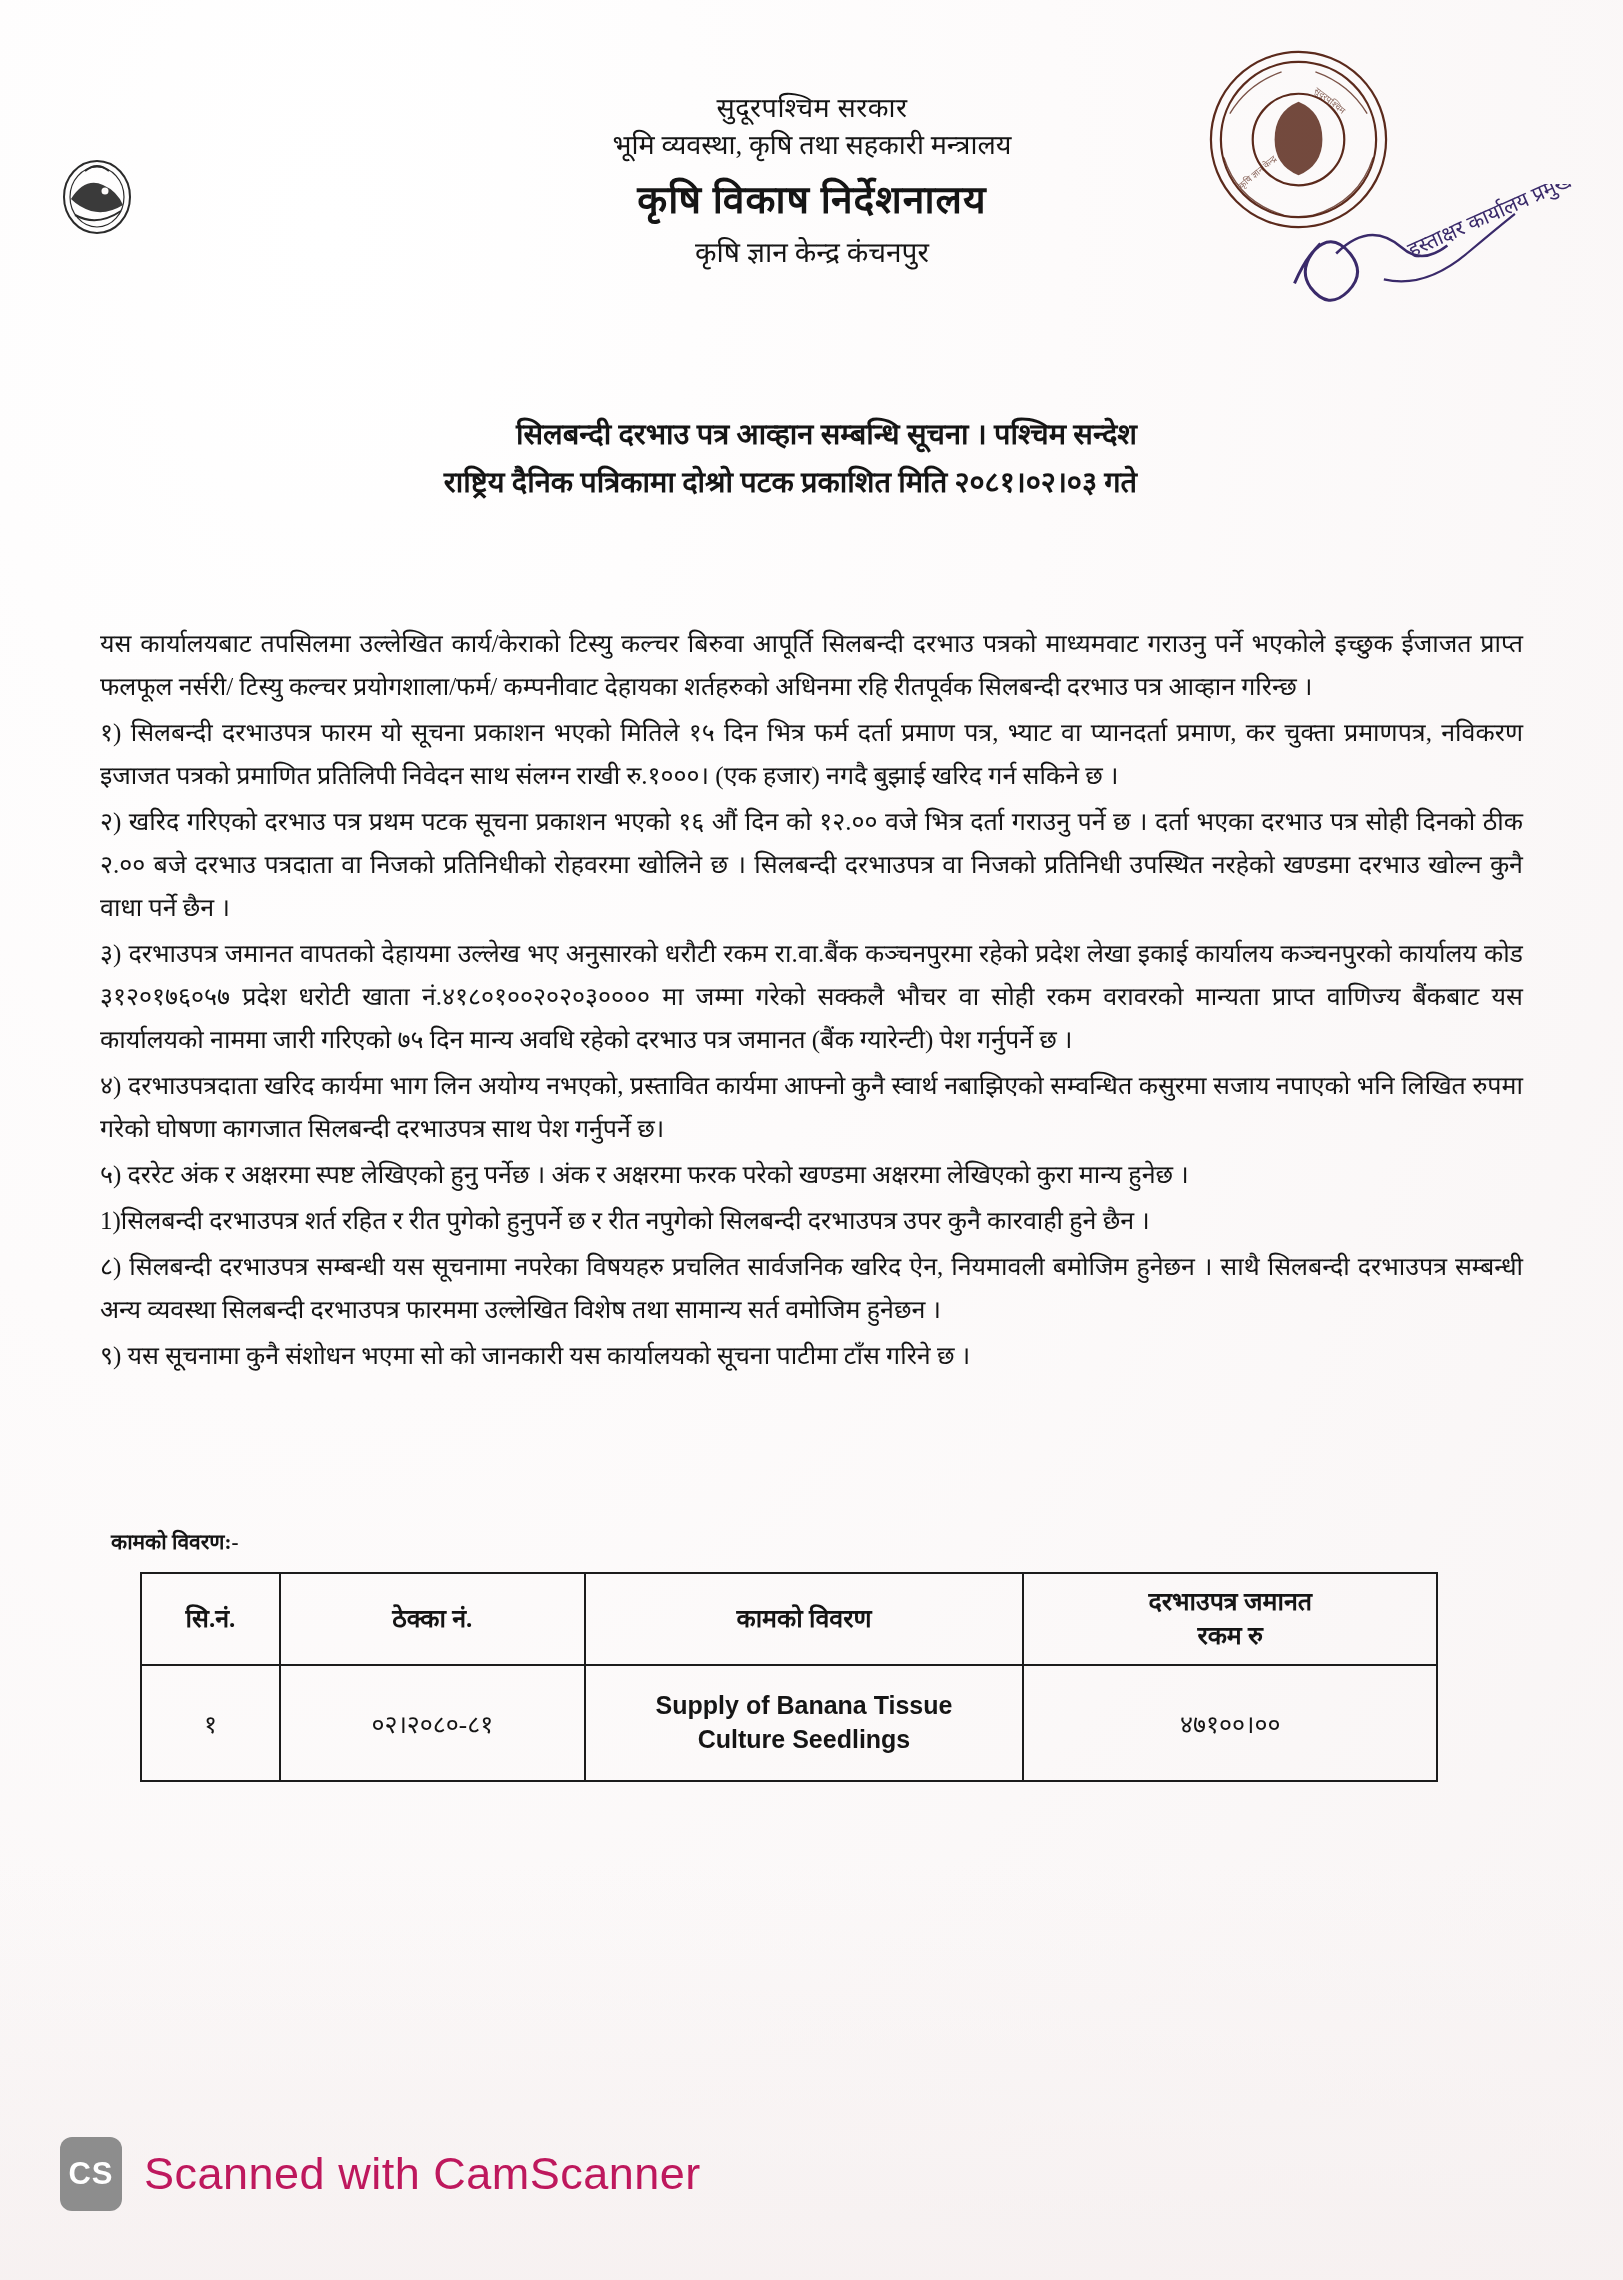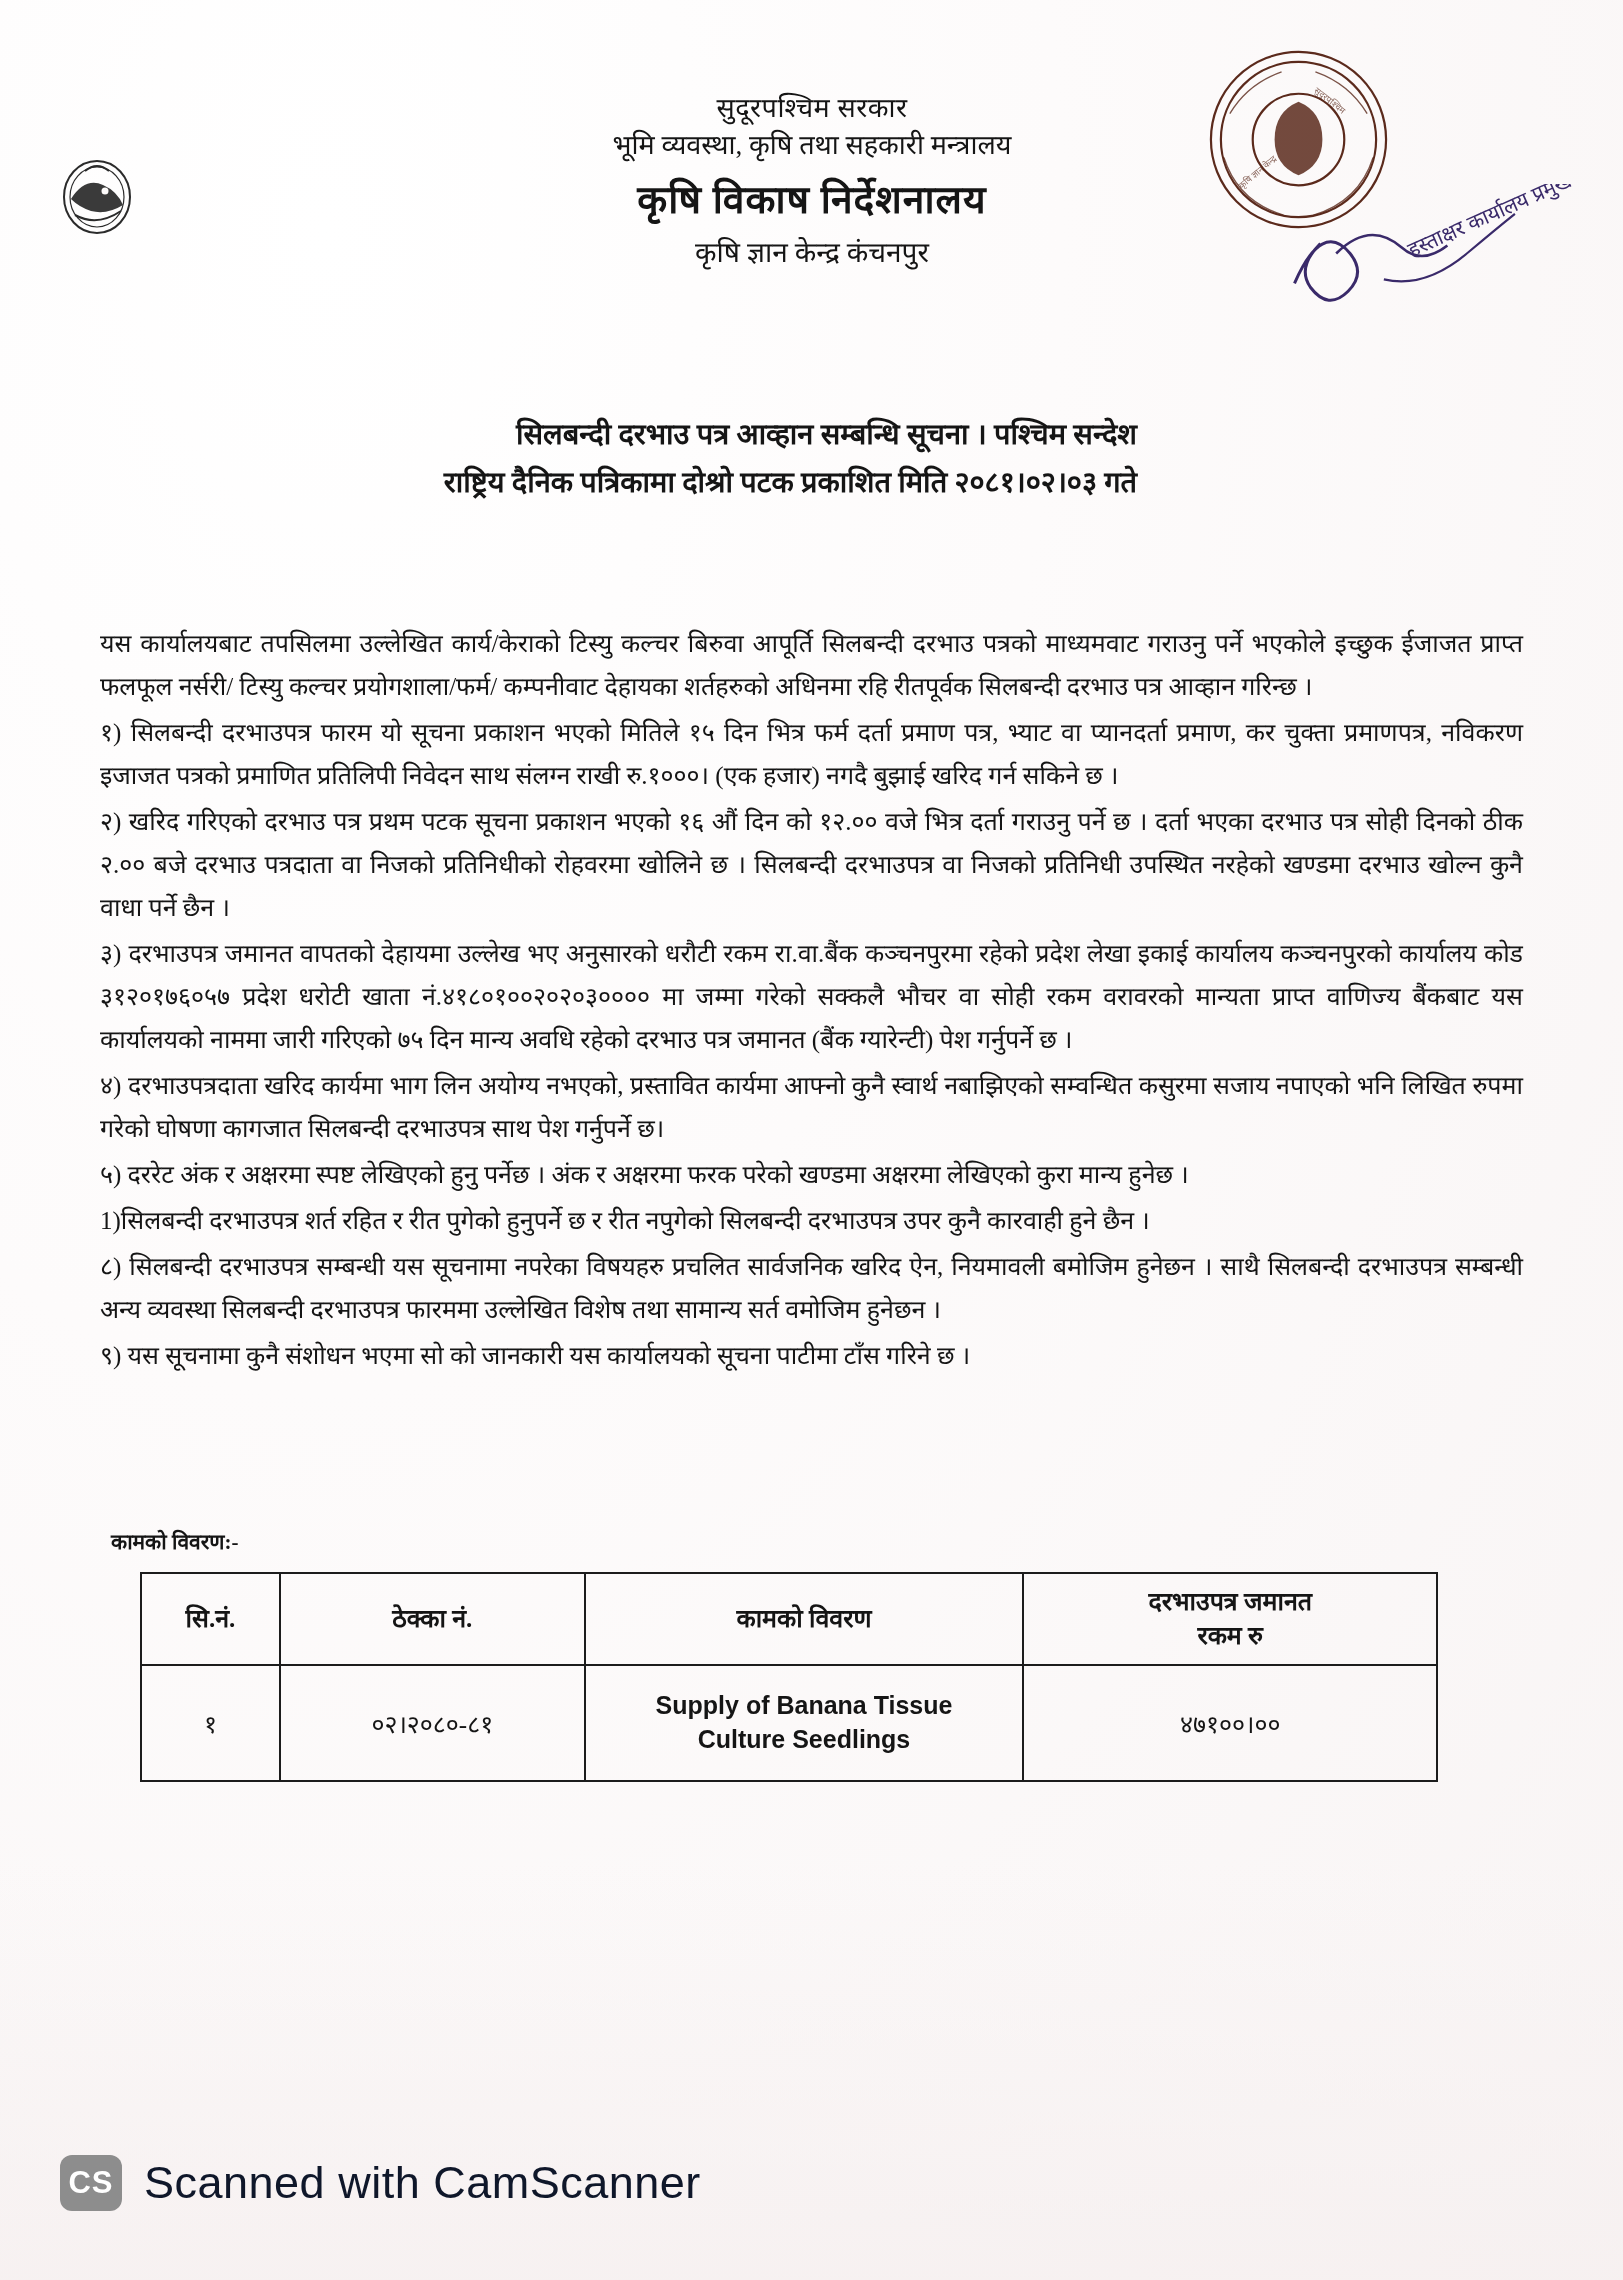--- a/index.html
+++ b/index.html
@@ -169,36 +169,36 @@
   .cs-footer {
     position: absolute;
     left: 60px;
     bottom: 70px;
     display: flex;
     align-items: center;
     gap: 22px;
   }
   .cs-logo {
     width: 62px;
-    height: 56px;
+    height: 74px;
     border-radius: 12px;
     background: #8d8d8d;
     color: #ffffff;
     font-family: "Liberation Sans", sans-serif;
     font-weight: bold;
     font-size: 31px;
     display: flex;
     align-items: center;
     justify-content: center;
     letter-spacing: 1px;
   }
   .cs-text {
     font-family: "Liberation Sans", sans-serif;
     font-size: 45px;
-    color: #0f172a;
+    color: #be185d;
     letter-spacing: 0.5px;
   }
 
   
   .scan-shade {
     position: absolute;
     left: 0;
     bottom: 0;
     width: 100%;
     height: 418px;

